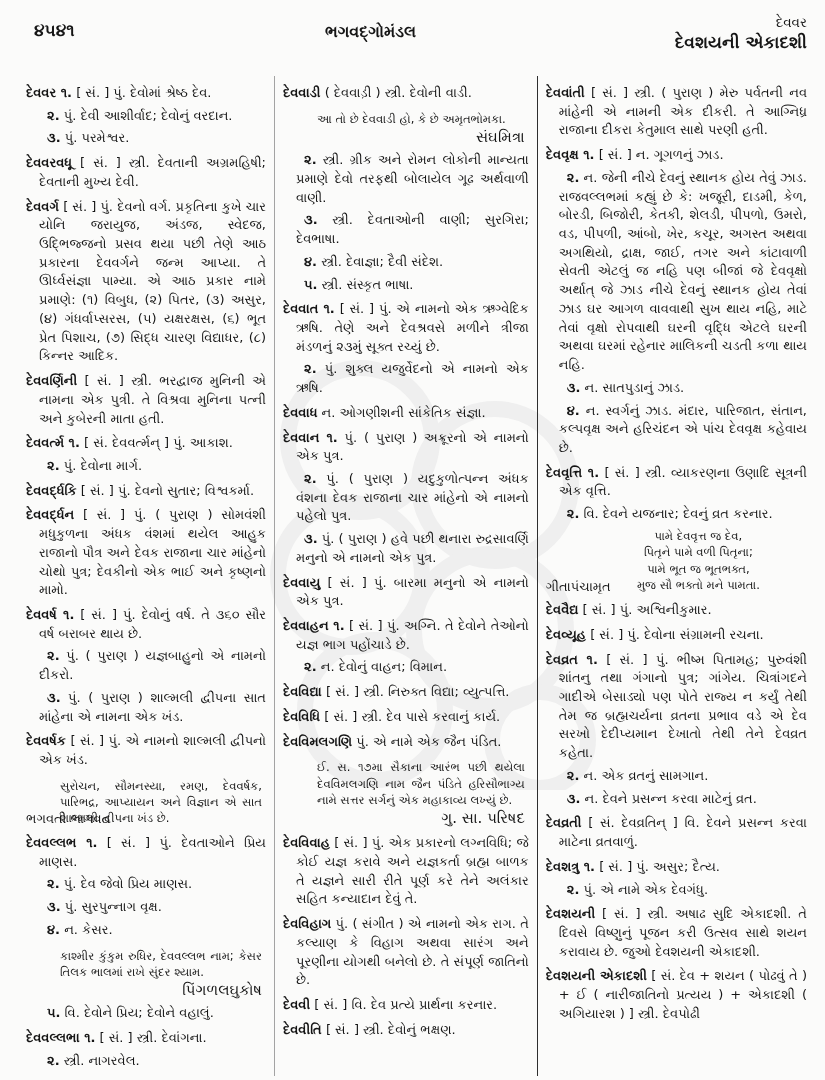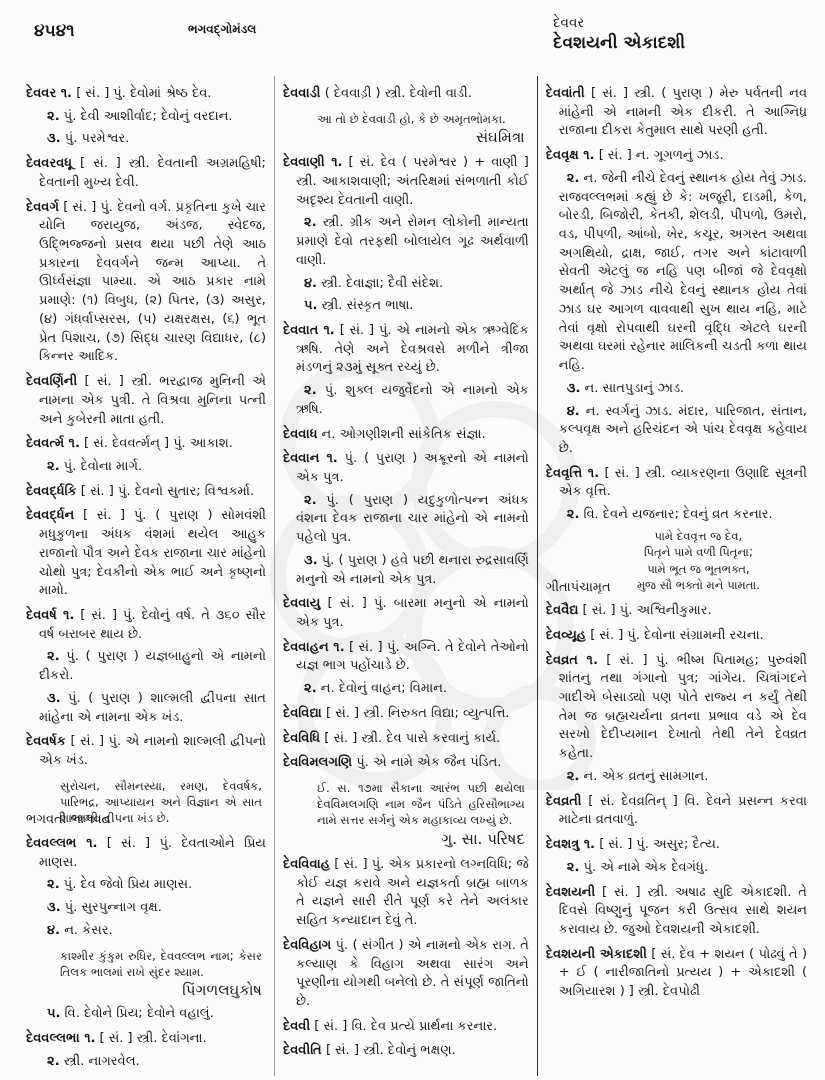--- a/index.html
+++ b/index.html
@@ -26,25 +26,25 @@
     position:relative;z-index:1;
     display:flex;align-items:flex-start;
     height:62px;
   }
   .page-number{
     font-weight:bold;font-size:17px;
     width:170px;flex:0 0 auto;padding-top:6px;padding-left:16px;
     box-sizing:border-box;
   }
   .book-title{
-    flex:1 1 auto;
-    font-weight:bold;font-size:12px;padding-top:8px;
+    flex:1 1 auto;text-align:center;
+    font-weight:bold;font-size:16px;padding-top:8px;
   }
   .running-head{
-    flex:0 0 auto;width:262px;
+    flex:0 0 auto;width:262px;text-align:right;
     padding-right:8px;box-sizing:border-box;
   }
   .running-head .rh1{font-size:13.5px;line-height:1.3;}
   .running-head .rh2{font-size:17px;font-weight:bold;line-height:1.25;}
   .columns{
     position:relative;z-index:1;
     display:flex;
     height:1000px;
   }
   .col{
@@ -143,22 +143,22 @@
         <p class="para cite">પિંગળલઘુકોષ</p>
         <p class="para sense"><b>૫.</b> વિ. દેવોને પ્રિય; દેવોને વહાલું.</p>
         <p class="para entry"><b>દેવવલ્લભા ૧.</b> [ સં. ] સ્ત્રી. દેવાંગના.</p>
         <p class="para sense"><b>૨.</b> સ્ત્રી. નાગરવેલ.</p>
         <p class="para entry"><b>દેવવંદન</b> [ સં. ] ન. દેવોને વંદનની ક્રિયા.</p>
       </div>
     <div class="col mid">
         <p class="para entry"><b>દેવવાડી</b> ( દેવવાડ઼ી ) સ્ત્રી. દેવોની વાડી.</p>
         <p class="para quote">આ તો છે દેવવાડી હો, કે છે અમૃતભોમકા.</p>
         <p class="para cite">સંઘમિત્રા</p>
-        <p class="para entry"><b>દેવવાણી ૧.</b> [ સં. દેવ ( પરમેશ્વર ) + વાણી ] સ્ત્રી. આકાશવાણી; અંતરિક્ષમાં સંભળાતી કોઈ અદૃશ્ય દેવતાની વાણી.</p>
         <p class="para sense"><b>૨.</b> સ્ત્રી. ગ્રીક અને રોમન લોકોની માન્યતા પ્રમાણે દેવો તરફથી બોલાયેલ ગૂઢ અર્થવાળી વાણી.</p>
+        <p class="para sense"><b>૩.</b> સ્ત્રી. દેવતાઓની વાણી; સુરગિરા; દેવભાષા.</p>
         <p class="para sense"><b>૪.</b> સ્ત્રી. દેવાજ્ઞા; દૈવી સંદેશ.</p>
         <p class="para sense"><b>૫.</b> સ્ત્રી. સંસ્કૃત ભાષા.</p>
         <p class="para entry"><b>દેવવાત ૧.</b> [ સં. ] પું. એ નામનો એક ઋગ્વેદિક ઋષિ. તેણે અને દેવશ્રવસે મળીને ત્રીજા મંડળનું ૨૩મું સૂક્ત રચ્યું છે.</p>
         <p class="para sense"><b>૨.</b> પું. શુક્લ યજુર્વેદનો એ નામનો એક ઋષિ.</p>
         <p class="para entry"><b>દેવવાધ</b> ન. ઓગણીશની સાંકેતિક સંજ્ઞા.</p>
         <p class="para entry"><b>દેવવાન ૧.</b> પું. ( પુરાણ ) અક્રૂરનો એ નામનો એક પુત્ર.</p>
         <p class="para sense"><b>૨.</b> પું. ( પુરાણ ) યદુકુળોત્પન્ન અંધક વંશના દેવક રાજાના ચાર માંહેનો એ નામનો પહેલો પુત્ર.</p>
         <p class="para sense"><b>૩.</b> પું. ( પુરાણ ) હવે પછી થનારા રુદ્રસાવર્ણિ મનુનો એ નામનો એક પુત્ર.</p>
         <p class="para entry"><b>દેવવાયુ</b> [ સં. ] પું. બારમા મનુનો એ નામનો એક પુત્ર.</p>
         <p class="para entry"><b>દેવવાહન ૧.</b> [ સં. ] પું. અગ્નિ. તે દેવોને તેઓનો યજ્ઞ ભાગ પહોંચાડે છે.</p>
@@ -183,20 +183,21 @@
         <p class="para sense"><b>૨.</b> વિ. દેવને યજનાર; દેવનું વ્રત કરનાર.</p>
         <p class="para verse">પામે દેવવૃત્ત જ દેવ,</p>
         <p class="para verse">પિતૃને પામે વળી પિતૃના;</p>
         <p class="para verse">પામે ભૂત જ ભૂતભક્ત,</p>
         <p class="para verse">મુજ સૌ ભક્તો મને પામતા.</p>
         <p class="para cite-inline">ગીતાપંચામૃત</p>
         <p class="para entry"><b>દેવવૈદ્ય</b> [ સં. ] પું. અશ્વિનીકુમાર.</p>
         <p class="para entry"><b>દેવવ્યૂહ</b> [ સં. ] પું. દેવોના સંગ્રામની રચના.</p>
         <p class="para entry"><b>દેવવ્રત ૧.</b> [ સં. ] પું. ભીષ્મ પિતામહ; પુરુવંશી શાંતનુ તથા ગંગાનો પુત્ર; ગાંગેય. ચિત્રાંગદને ગાદીએ બેસાડ્યો પણ પોતે રાજ્ય ન કર્યું તેથી તેમ જ બ્રહ્મચર્યના વ્રતના પ્રભાવ વડે એ દેવ સરખો દેદીપ્યમાન દેખાતો તેથી તેને દેવવ્રત કહેતા.</p>
         <p class="para sense"><b>૨.</b> ન. એક વ્રતનું સામગાન.</p>
+        <p class="para sense"><b>૩.</b> ન. દેવને પ્રસન્ન કરવા માટેનું વ્રત.</p>
         <p class="para entry"><b>દેવવ્રતી</b> [ સં. દેવવ્રતિન્ ] વિ. દેવને પ્રસન્ન કરવા માટેના વ્રતવાળું.</p>
         <p class="para entry"><b>દેવશત્રુ ૧.</b> [ સં. ] પું. અસુર; દૈત્ય.</p>
         <p class="para sense"><b>૨.</b> પું. એ નામે એક દેવગંધુ.</p>
         <p class="para entry"><b>દેવશયની</b> [ સં. ] સ્ત્રી. અષાઢ સુદિ એકાદશી. તે દિવસે વિષ્ણુનું પૂજન કરી ઉત્સવ સાથે શયન કરાવાય છે. જુઓ દેવશયની એકાદશી.</p>
         <p class="para entry"><b>દેવશયની એકાદશી</b> [ સં. દેવ + શયન ( પોઢવું તે ) + ઈ ( નારીજાતિનો પ્રત્યય ) + એકાદશી ( અગિયારશ ) ] સ્ત્રી. દેવપોઢી</p>
       </div>
   </div>
 
 </div>
 

